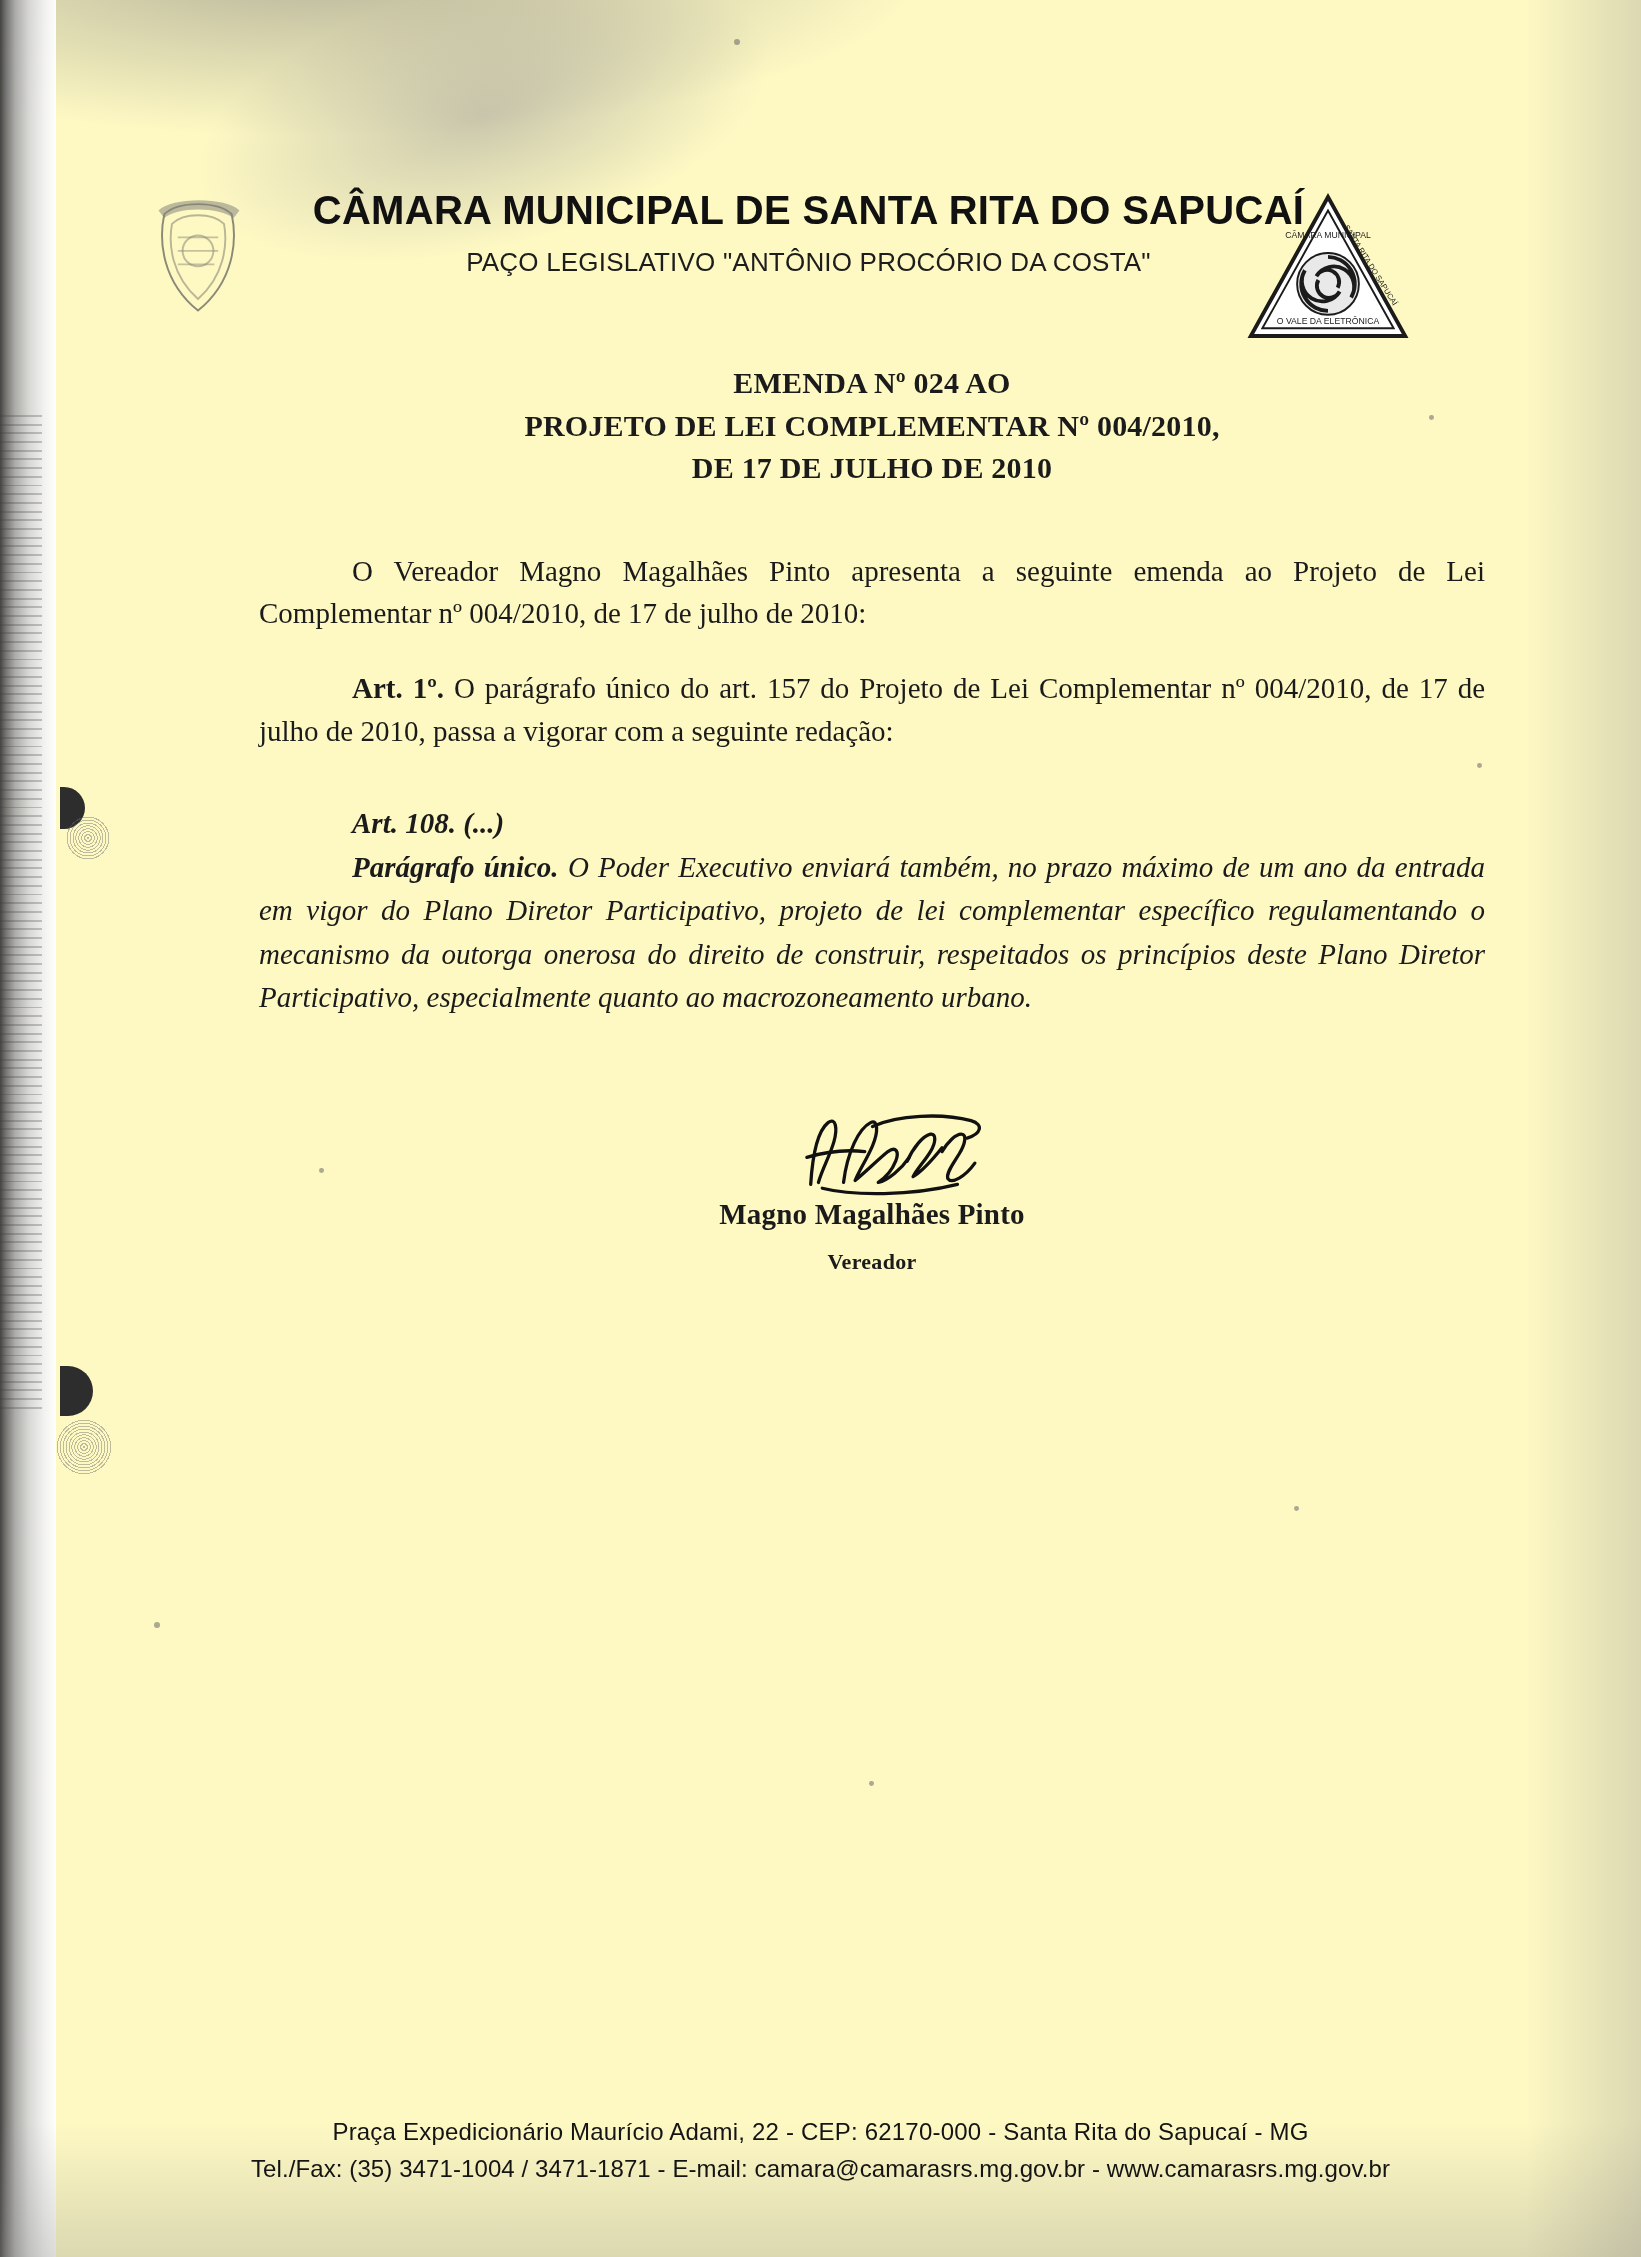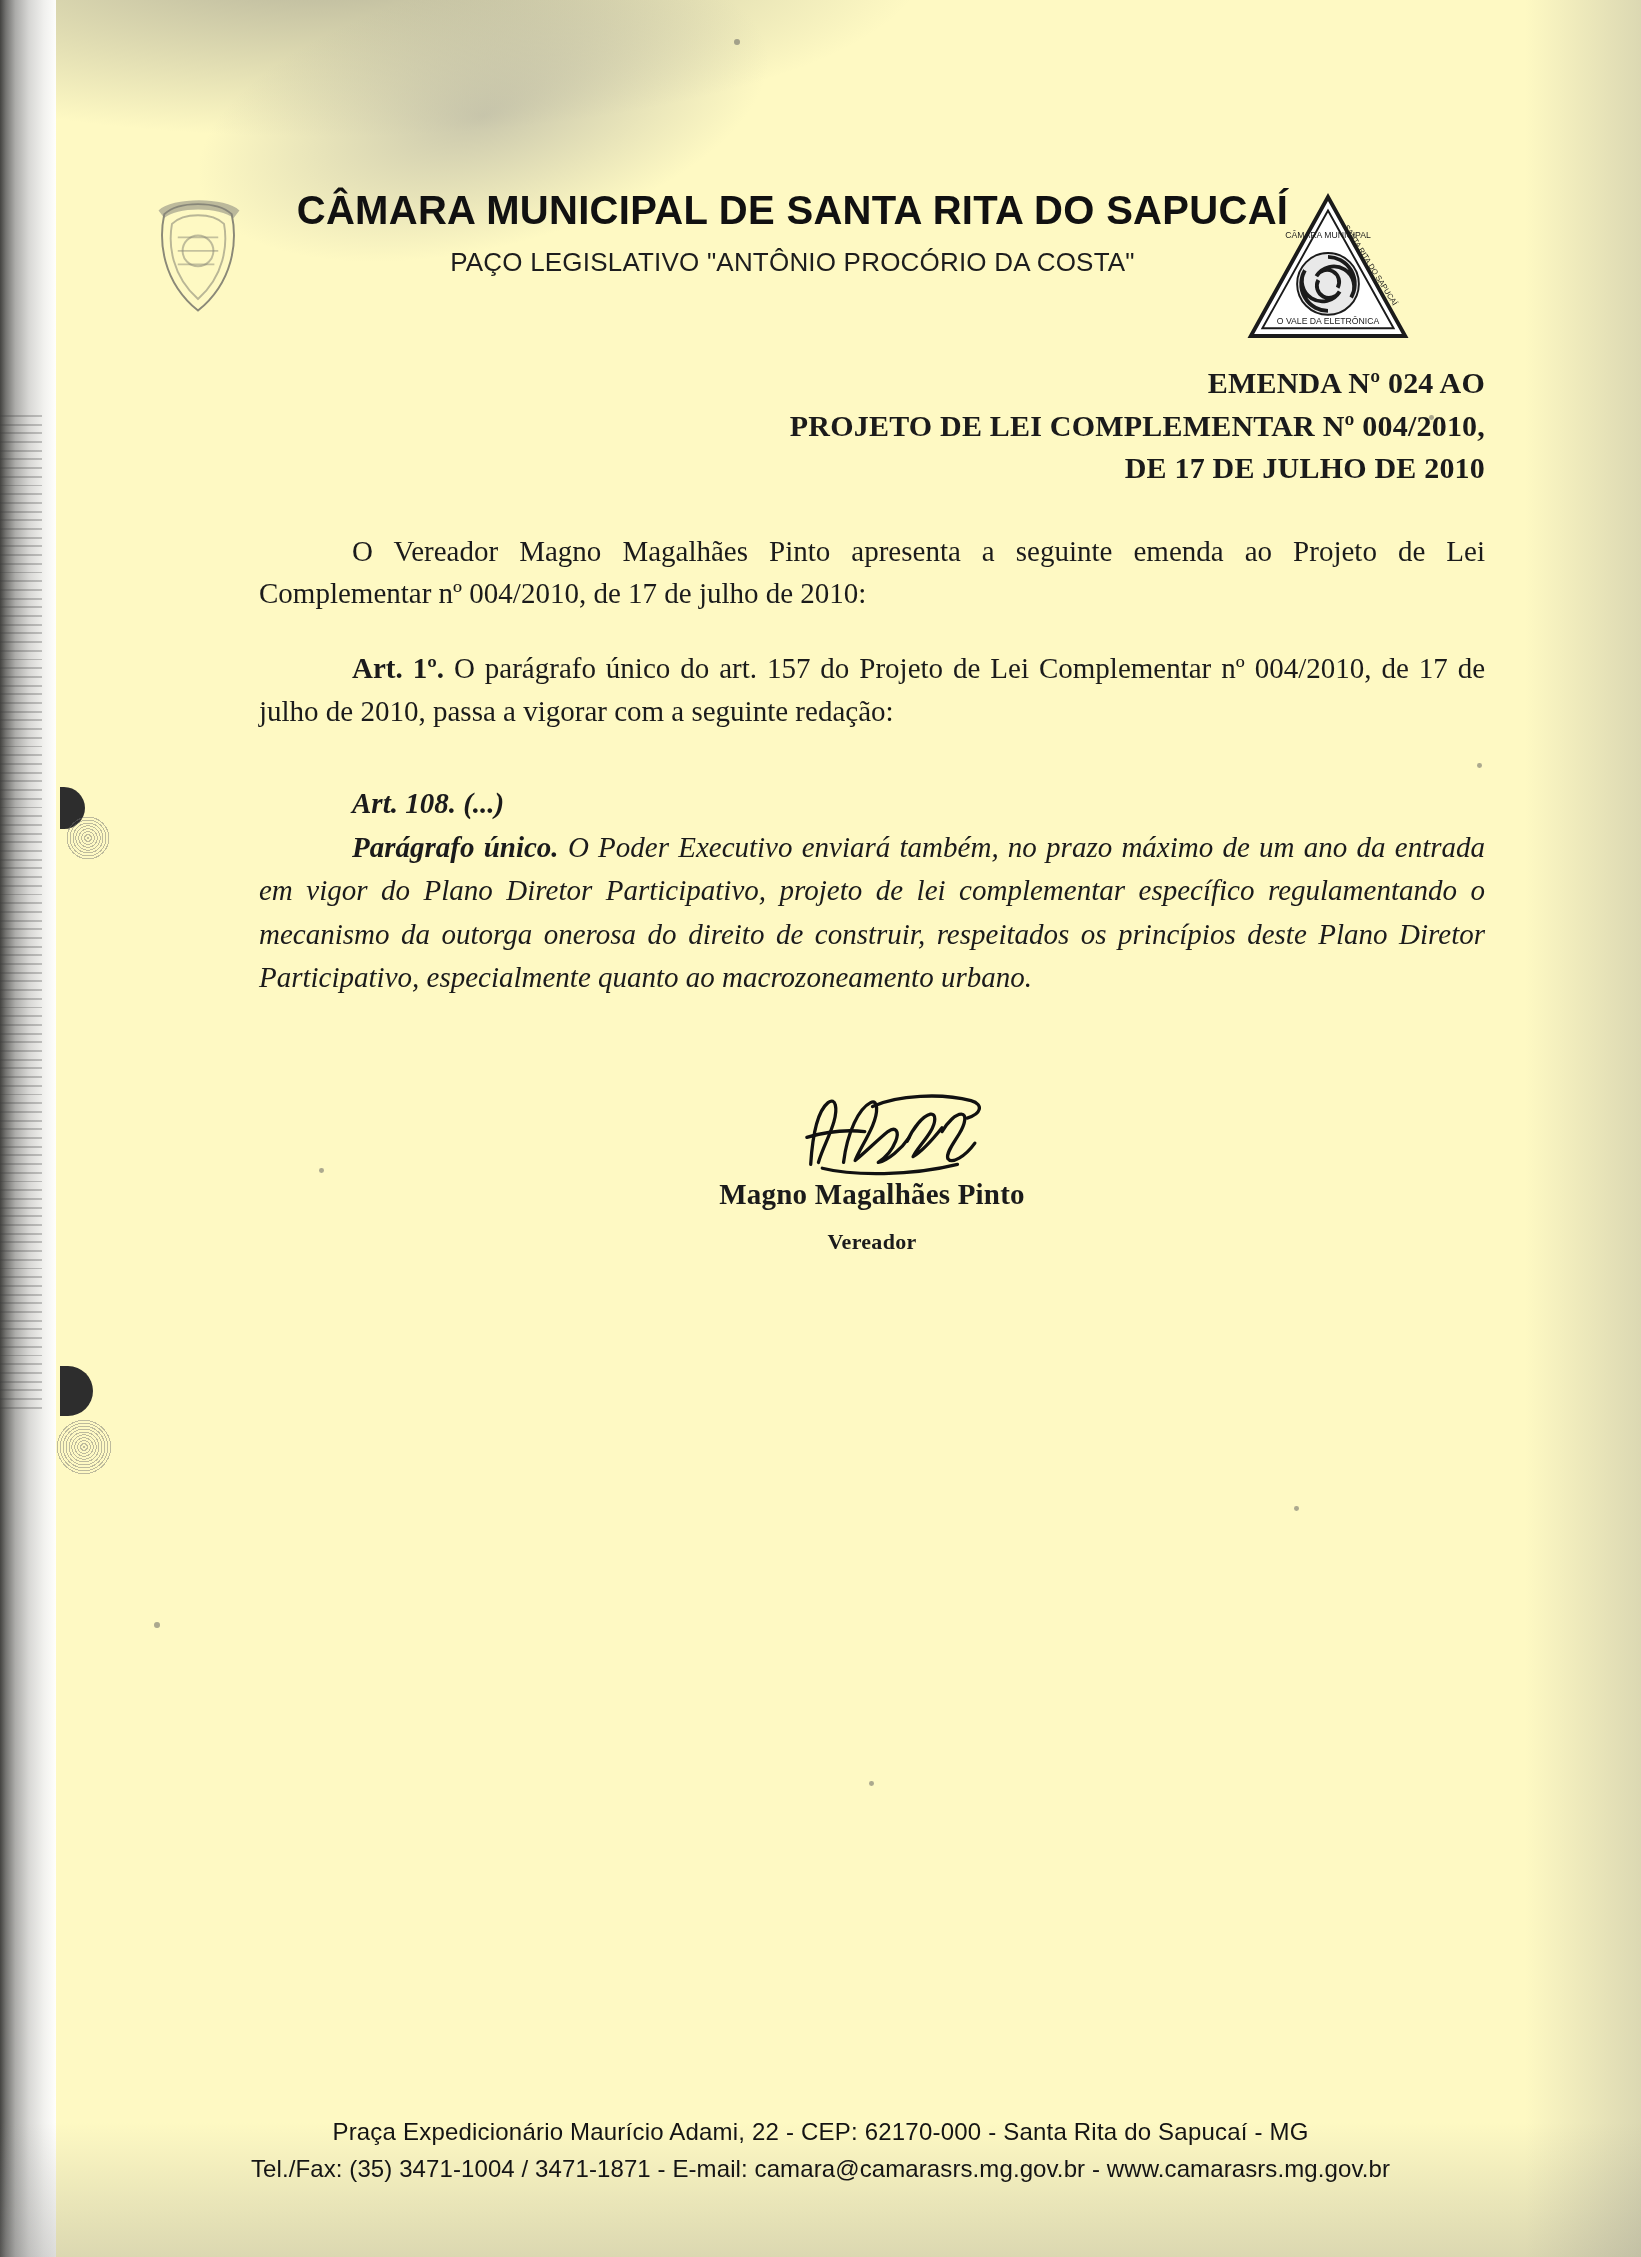--- a/index.html
+++ b/index.html
@@ -73,21 +73,21 @@
     border-radius: 50%;
     background: repeating-radial-gradient(circle, rgba(110,110,110,.45) 0 1px, rgba(255,255,255,0) 1px 2.9px);
   }
   .punch-ghost.g1 { left: 66px; top: 816px; width: 44px; height: 44px; }
   .punch-ghost.g2 { left: 56px; top: 1419px; width: 56px; height: 56px; }
   .speck { position: absolute; background: rgba(90,90,90,.5); border-radius: 50%; }
 
   
   .header {
     position: absolute;
-    left: 0; top: 188px;
+    left: 16px; top: 188px;
     width: 1585px;
     text-align: center;
   }
   .header-title {
     font-family: "Liberation Sans", sans-serif;
     font-weight: bold;
     font-size: 40px;
     letter-spacing: 0.3px;
     color: #111;
   }
@@ -110,26 +110,26 @@
     width: 166px; height: 153px;
   }
 
   
   .doc {
     position: absolute;
     left: 259px; top: 362px;
     width: 1226px;
   }
   .emenda-title {
-    text-align: right;
+    text-align: center;
     font-weight: bold;
     font-size: 30px;
     line-height: 1.42;
     letter-spacing: 0.2px;
-    margin-bottom: 40px;
+    margin-bottom: 60px;
   }
   .para {
     font-size: 29px;
     line-height: 1.46;
     text-align: justify;
     margin-bottom: 33px;
     text-indent: 0;
   }
   .para .indent { display: inline-block; width: 93px; }
   .para b { font-weight: bold; }

